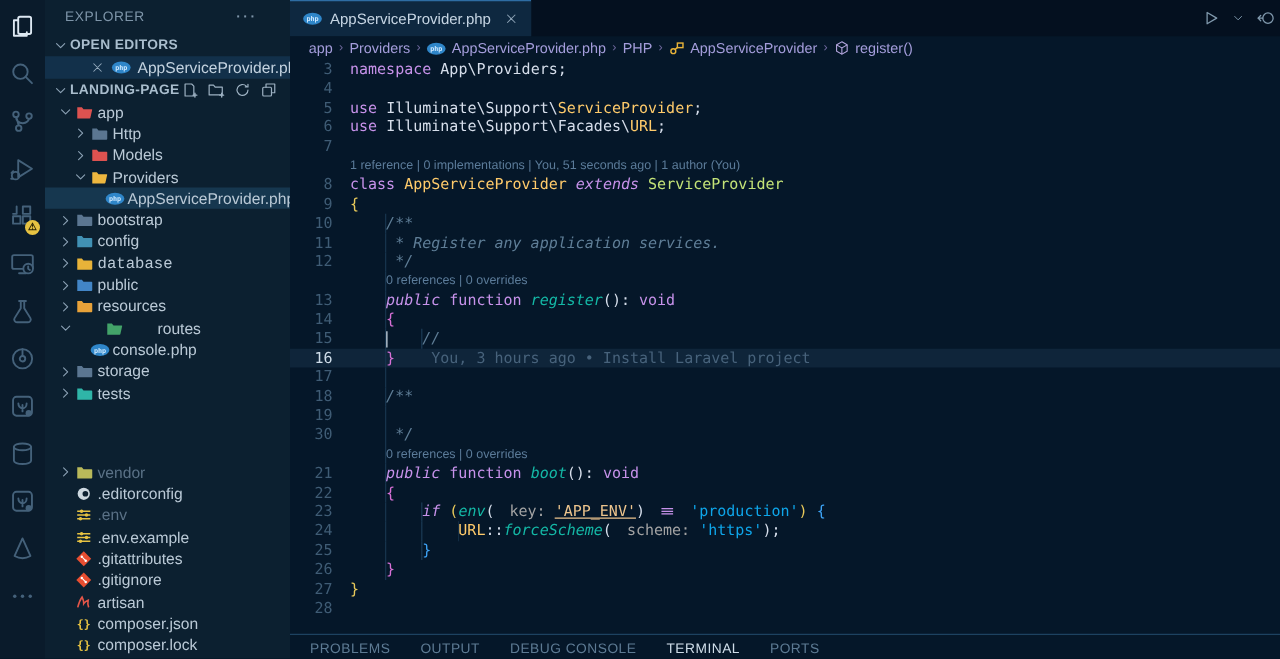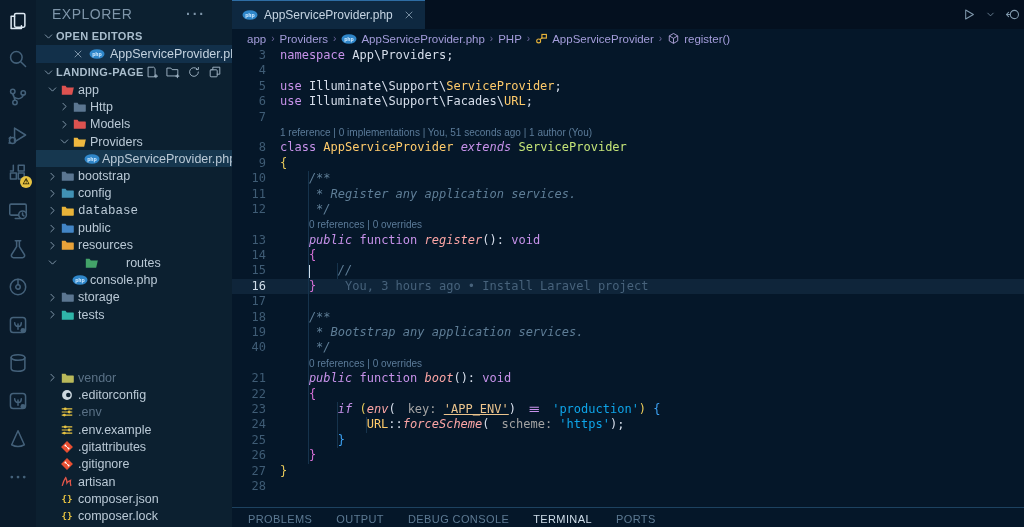--- a/index.html
+++ b/index.html
@@ -12,21 +12,21 @@
   .ab-item { width: 36px; height: 38px; display: flex; align-items: center; justify-content: center;
     color: #44617a; position: relative; cursor: pointer; }
   .ab-item.active { color: #dde8f2; }
   .ab-badge { position: absolute; right: 4px; bottom: 4px; width: 12px; height: 12px; border-radius: 50%;
     background: #e7c342; color: #2b2405; font-size: 8px; line-height: 12px; text-align: center; font-weight: bold; }
 
   
   .sidebar { position: absolute; left: 36px; top: 0; width: 196px; height: 100%;
     background: #0c2030; color: #b8c7d5; font-size: 12.5px; overflow: hidden; }
   .sidebar-title { height: 27px; display: flex; align-items: center; padding: 0 26px 0 16px;
-    font-size: 14px; letter-spacing: .5px; color: #7e95a9; }
+    font-size: 11px; letter-spacing: .5px; color: #7e95a9; }
   .sidebar-title .spacer { flex: 1; }
   .more-dots { color: #7e95a9; letter-spacing: 2px; font-weight: bold; cursor: pointer; }
   .sec-header { height: 18px; display: flex; align-items: center; padding-left: 4px;
     font-weight: 700; font-size: 11px; letter-spacing: .3px; color: #a9bdcd; cursor: pointer; }
   .sec-header .chev { width: 16px; display: flex; justify-content: center; color: #8ba1b4; }
   .sec-header .spacer { flex: 1; }
   .sec-actions { display: flex; gap: 7px; padding-right: 10px; color: #9db1c2; }
   .sec-actions span { cursor: pointer; display: flex; }
   .oe-row { height: 18px; display: flex; align-items: center; padding-left: 36px; gap: 5px;
     background: #12304a; cursor: pointer; }
@@ -60,21 +60,21 @@
   .crow.hl { background: rgba(106,165,214,0.10); }
   .gutter { width: 34px; flex: none; text-align: right; color: #3f5c75; }
   .crow.hl .gutter { color: #cfdde9; }
   .ccontent { padding-left: 14px; display: flex; align-items: center; height: 100%; }
   .ind { display: inline-block; width: 4ch; height: 100%;
     background: linear-gradient(to left, #16334c 1px, transparent 1px); flex: none; }
   .t-k   { color: #c792ea; }
   .t-ki  { color: #c792ea; font-style: italic; }
   .t-cls { color: #ffcb6b; }
   .t-cls2{ color: #c5e478; }
-  .t-fn  { color: #fca5a5; font-style: italic; }
+  .t-fn  { color: #14b8a6; font-style: italic; }
   .t-str { color: #0ea5e9; }
   .t-stru{ color: #ecc48d; text-decoration: underline; }
   .t-cm  { color: #5f7e97; font-style: italic; }
   .t-pl  { color: #d6deeb; }
   .t-hint{ color: #a3a3a3; margin-left: 12px; }
   .t-b1  { color: #e8c95a; }
   .t-b2  { color: #d670d6; }
   .t-b3  { color: #3da3f5; }
   .t-lig { color: #c792ea; display: inline-block; width: 3ch; text-align: center;
            transform: scaleX(1.5); transform-origin: center; }
@@ -658,22 +658,22 @@
         <div class="crow"><span class="gutter">10</span><span class="ccontent"><span class="ind"></span><span class="t-cm">/**</span></span></div>
         <div class="crow"><span class="gutter">11</span><span class="ccontent"><span class="ind"></span><span class="t-cm"> * Register any application services.</span></span></div>
         <div class="crow"><span class="gutter">12</span><span class="ccontent"><span class="ind"></span><span class="t-cm"> */</span></span></div>
         <div class="crow"><span class="gutter"></span><span class="ccontent"><span class="ind"></span><span class="lens">0 references | 0 overrides</span></span></div>
         <div class="crow"><span class="gutter">13</span><span class="ccontent"><span class="ind"></span><span class="t-ki">public</span><span class="t-k"> function </span><span class="t-fn">register</span><span class="t-pl">(): </span><span class="t-k">void</span></span></div>
         <div class="crow"><span class="gutter">14</span><span class="ccontent"><span class="ind"></span><span class="t-b2">{</span></span></div>
         <div class="crow"><span class="gutter">15</span><span class="ccontent"><span class="ind"></span><span class="cursor"></span><span class="ind"></span><span class="t-cm">//</span></span></div>
         <div class="crow hl"><span class="gutter">16</span><span class="ccontent"><span class="ind"></span><span class="t-b2">}</span><span class="blame">You, 3 hours ago • Install Laravel project</span></span></div>
         <div class="crow"><span class="gutter">17</span><span class="ccontent"><span class="ind"></span></span></div>
         <div class="crow"><span class="gutter">18</span><span class="ccontent"><span class="ind"></span><span class="t-cm">/**</span></span></div>
-        <div class="crow"><span class="gutter">19</span><span class="ccontent"><span class="ind"></span><span class="t-cm"> * Bootstrap any application services.</span></span></div>
-        <div class="crow"><span class="gutter">40</span><span class="ccontent"><span class="ind"></span><span class="t-cm"> */</span></span></div>
+        <div class="crow"><span class="gutter">19</span><span class="ccontent"><span class="ind"></span></span></div>
+        <div class="crow"><span class="gutter">30</span><span class="ccontent"><span class="ind"></span><span class="t-cm"> */</span></span></div>
         <div class="crow"><span class="gutter"></span><span class="ccontent"><span class="ind"></span><span class="lens">0 references | 0 overrides</span></span></div>
         <div class="crow"><span class="gutter">21</span><span class="ccontent"><span class="ind"></span><span class="t-ki">public</span><span class="t-k"> function </span><span class="t-fn">boot</span><span class="t-pl">(): </span><span class="t-k">void</span></span></div>
         <div class="crow"><span class="gutter">22</span><span class="ccontent"><span class="ind"></span><span class="t-b2">{</span></span></div>
         <div class="crow"><span class="gutter">23</span><span class="ccontent"><span class="ind"></span><span class="ind"></span><span class="t-ki">if</span><span class="t-pl"> </span><span class="t-b1">(</span><span class="t-fn">env</span><span class="t-pl">(</span><span class="t-hint">key: </span><span class="t-stru">'APP_ENV'</span><span class="t-pl">)</span><span class="t-pl"> </span><span class="t-lig">≡</span><span class="t-pl"> </span><span class="t-str">'production'</span><span class="t-b1">)</span><span class="t-pl"> </span><span class="t-b3">{</span></span></div>
         <div class="crow"><span class="gutter">24</span><span class="ccontent"><span class="ind"></span><span class="ind"></span><span class="ind"></span><span class="t-cls">URL</span><span class="t-pl">::</span><span class="t-fn">forceScheme</span><span class="t-pl">(</span><span class="t-hint">scheme: </span><span class="t-str">'https'</span><span class="t-pl">)</span><span class="t-pl">;</span></span></div>
         <div class="crow"><span class="gutter">25</span><span class="ccontent"><span class="ind"></span><span class="ind"></span><span class="t-b3">}</span></span></div>
         <div class="crow"><span class="gutter">26</span><span class="ccontent"><span class="ind"></span><span class="t-b2">}</span></span></div>
         <div class="crow"><span class="gutter">27</span><span class="ccontent"><span class="t-b1">}</span></span></div>
         <div class="crow"><span class="gutter">28</span><span class="ccontent"></span></div>
       </div>

